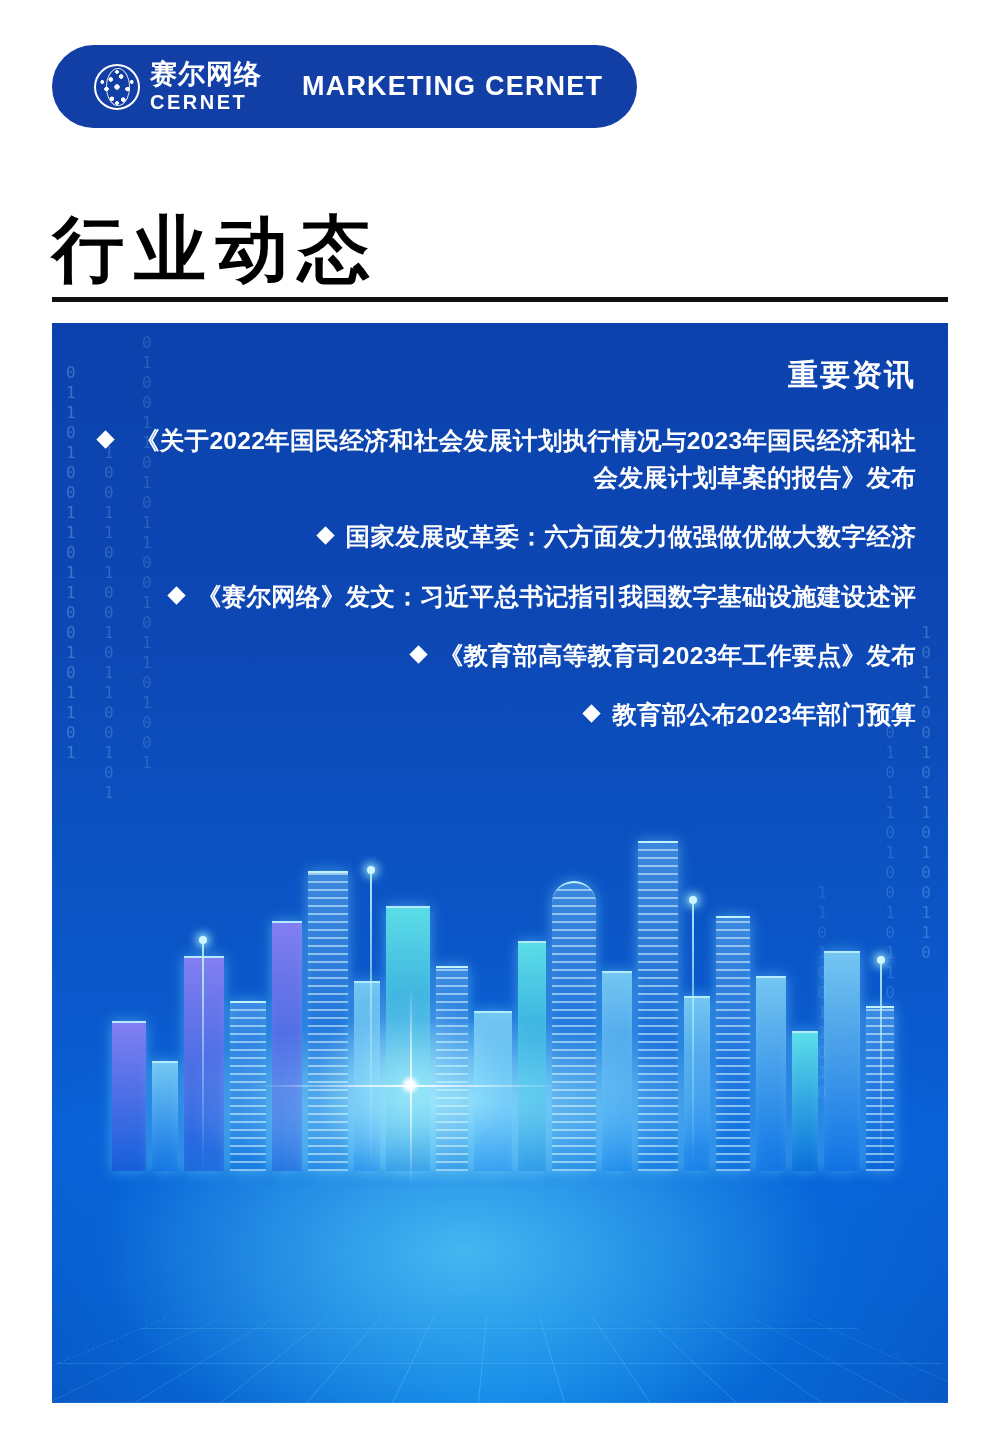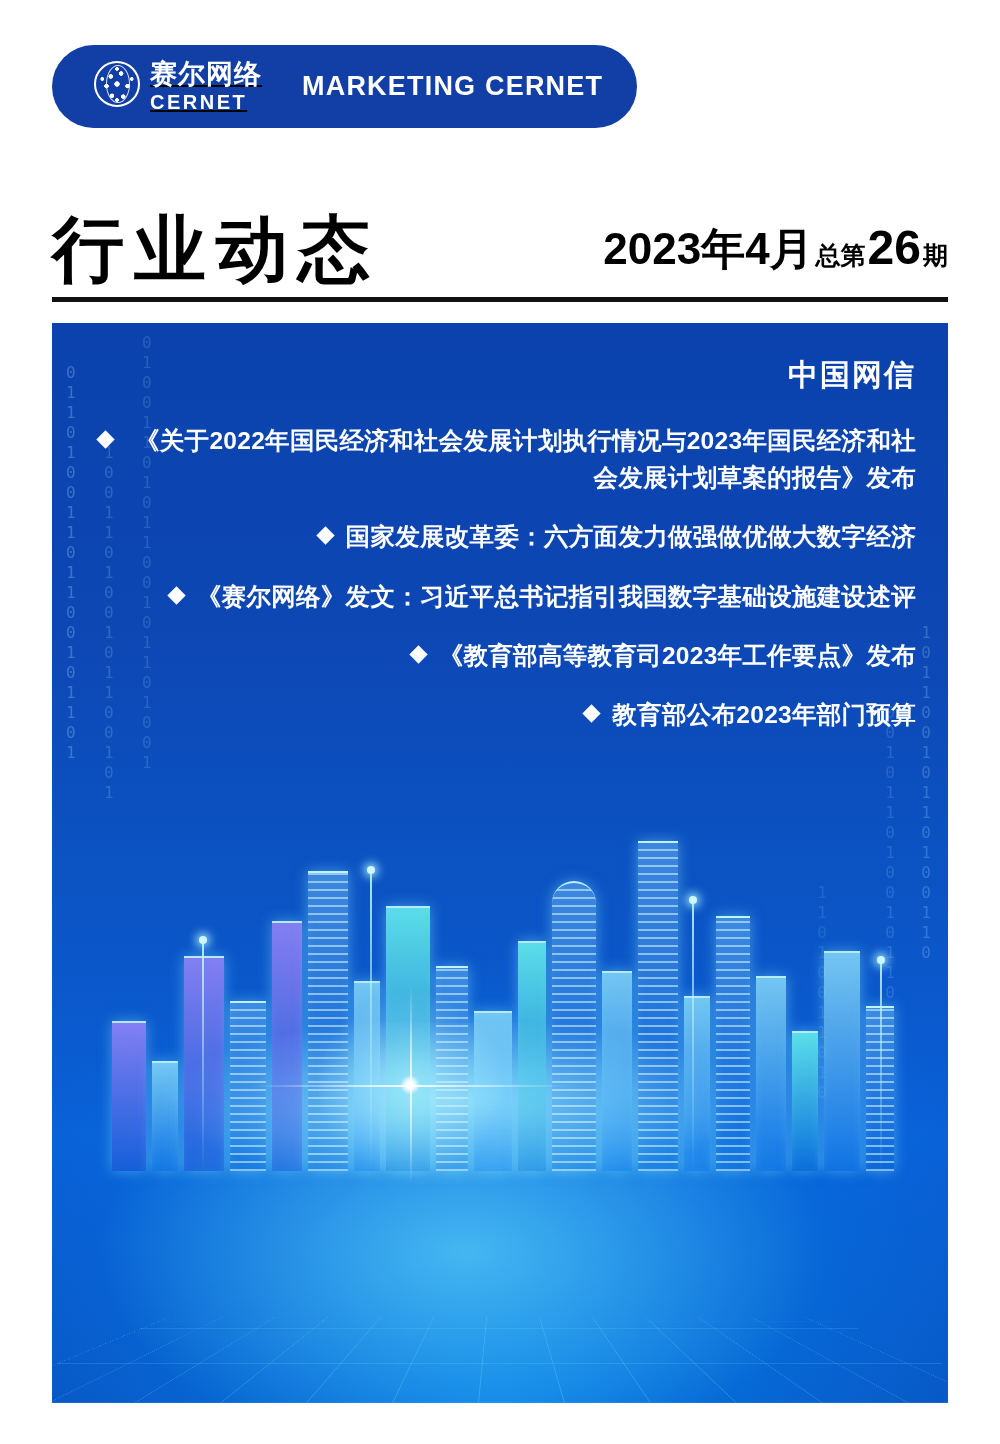--- a/index.html
+++ b/index.html
@@ -21,21 +21,21 @@
     position: absolute;
     left: 52px; top: 45px;
     width: 585px; height: 83px;
     background: #123FA6;
     border-radius: 42px;
     display: flex;
     align-items: center;
     padding-left: 42px;
     gap: 40px;
   }
-  .logo-wrap { display: flex; gap: 10px; text-decoration: underline; }
+  .logo-wrap { display: flex; align-items: center; gap: 10px; }
   .globe {
     width: 46px; height: 46px;
     border-radius: 50%;
     background:
       radial-gradient(circle at 35% 32%, #ffffff 0 2px, transparent 2.5px),
       radial-gradient(circle at 60% 25%, #ffffff 0 2px, transparent 2.5px),
       radial-gradient(circle at 25% 55%, #ffffff 0 2px, transparent 2.5px),
       radial-gradient(circle at 50% 50%, #ffffff 0 2.4px, transparent 3px),
       radial-gradient(circle at 75% 55%, #ffffff 0 2px, transparent 2.5px),
       radial-gradient(circle at 38% 78%, #ffffff 0 2px, transparent 2.5px),
@@ -232,26 +232,20 @@
       <div class="logo-text">
         <span class="logo-cn">赛尔网络</span>
         <span class="logo-en">CERNET</span>
       </div>
     </div>
     <div class="brand-tagline">MARKETING CERNET</div>
   </div>
 
   <div class="title-row">
     <div class="main-title">行业动态</div>
-    <div class="issue-line">
-      <span class="issue-date">2023年4月</span>
-      <span class="issue-pre">总第</span>
-      <span class="issue-num">26</span>
-      <span class="issue-suf">期</span>
-    </div>
   </div>
 
   <div class="rule"></div>
 
   <div class="hero">
 
     <div class="binary bin-a">0
 1
 1
 0
@@ -380,21 +374,21 @@
       <div class="bldg" style="left:772px; width:36px;  height:220px;"></div>
       <div class="bldg d" style="left:814px; width:28px;  height:165px;"></div>
       <div class="beam" style="left:150px; height:230px;"></div>
       <div class="beam" style="left:318px; height:300px;"></div>
       <div class="beam" style="left:640px; height:270px;"></div>
       <div class="beam" style="left:828px; height:210px;"></div>
     </div>
     <div class="starburst"></div>
 
     <div class="news">
-      <div class="news-title">中国网信</div>
+      <div class="news-title">重要资讯</div>
 
       <div class="news-item">
         <span class="diamond"></span>
         <span class="news-text">《关于2022年国民经济和社会发展计划执行情况与2023年国民经济和社会发展计划草案的报告》发布</span>
       </div>
       <div class="news-item">
         <span class="diamond"></span>
         <span class="news-text">国家发展改革委：六方面发力做强做优做大数字经济</span>
       </div>
       <div class="news-item">

